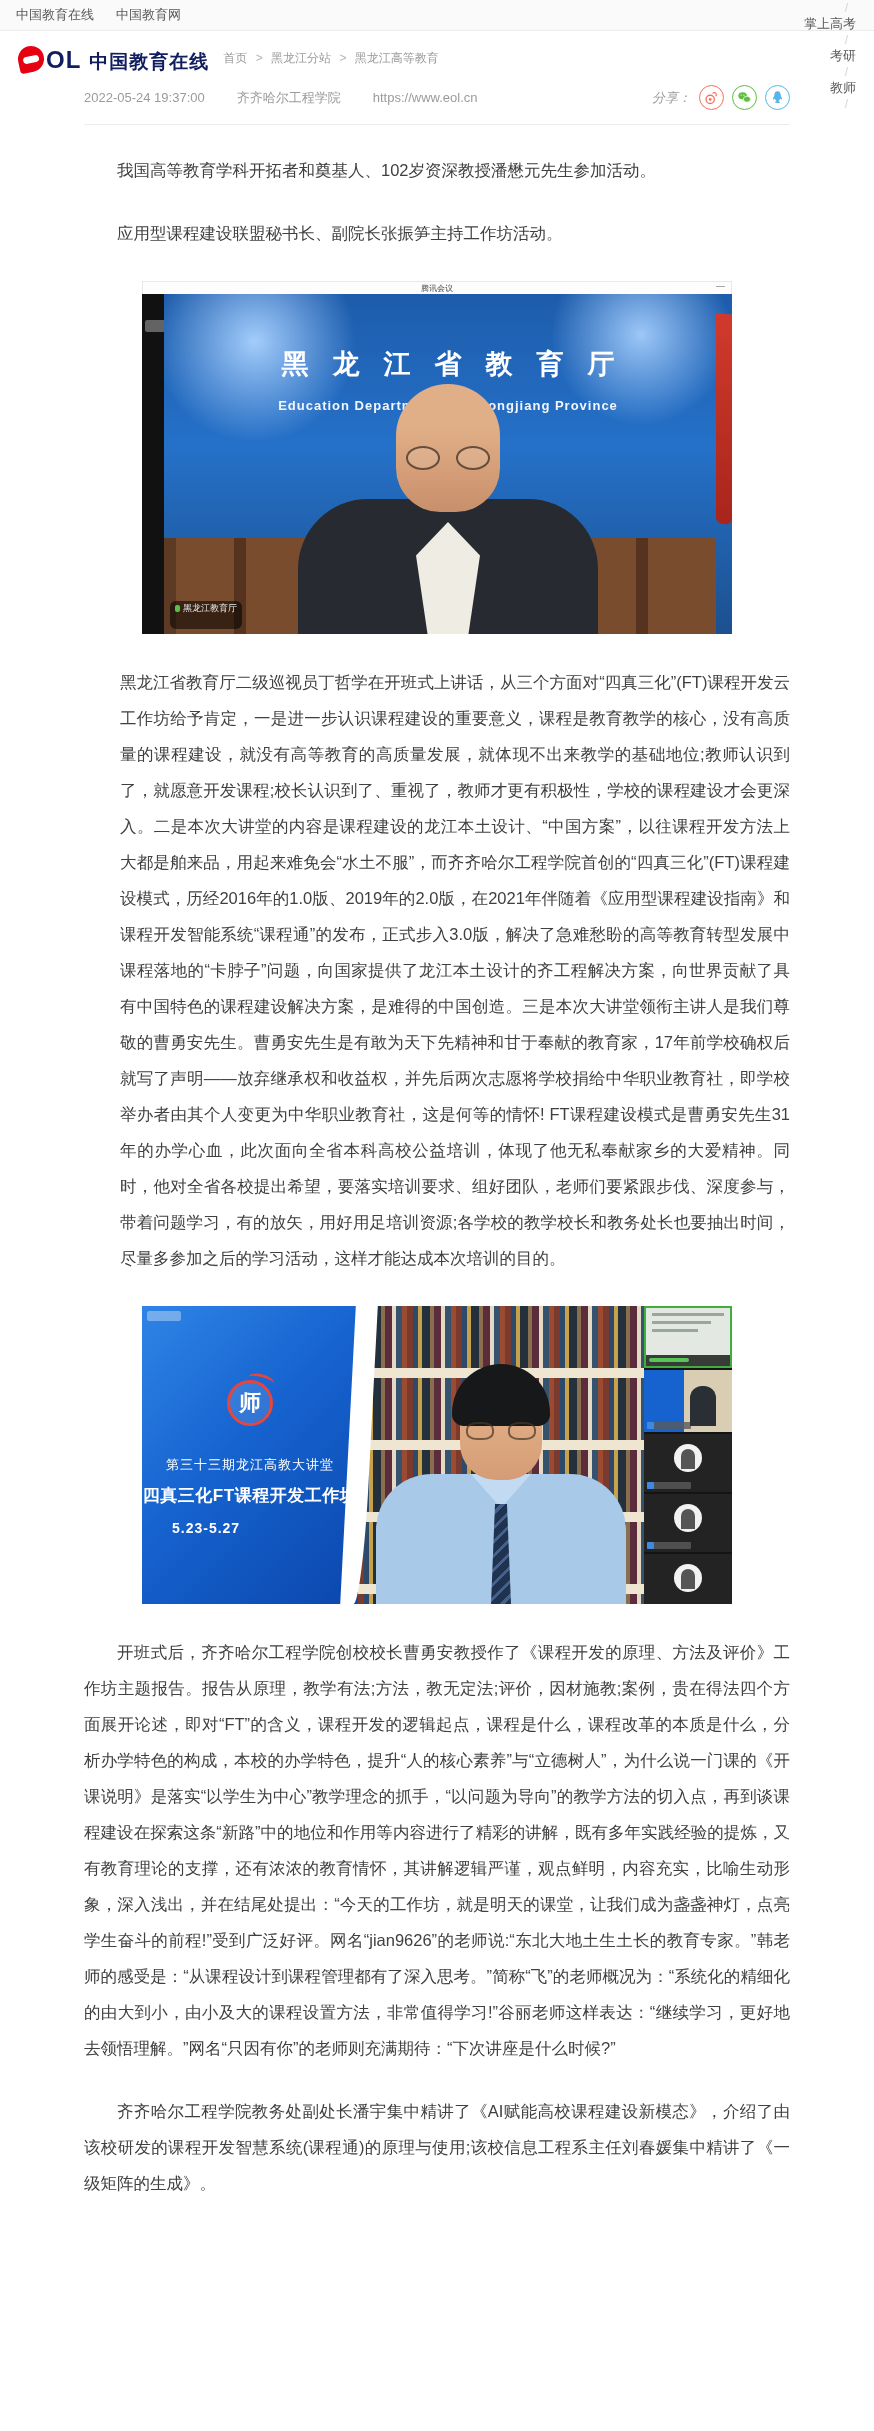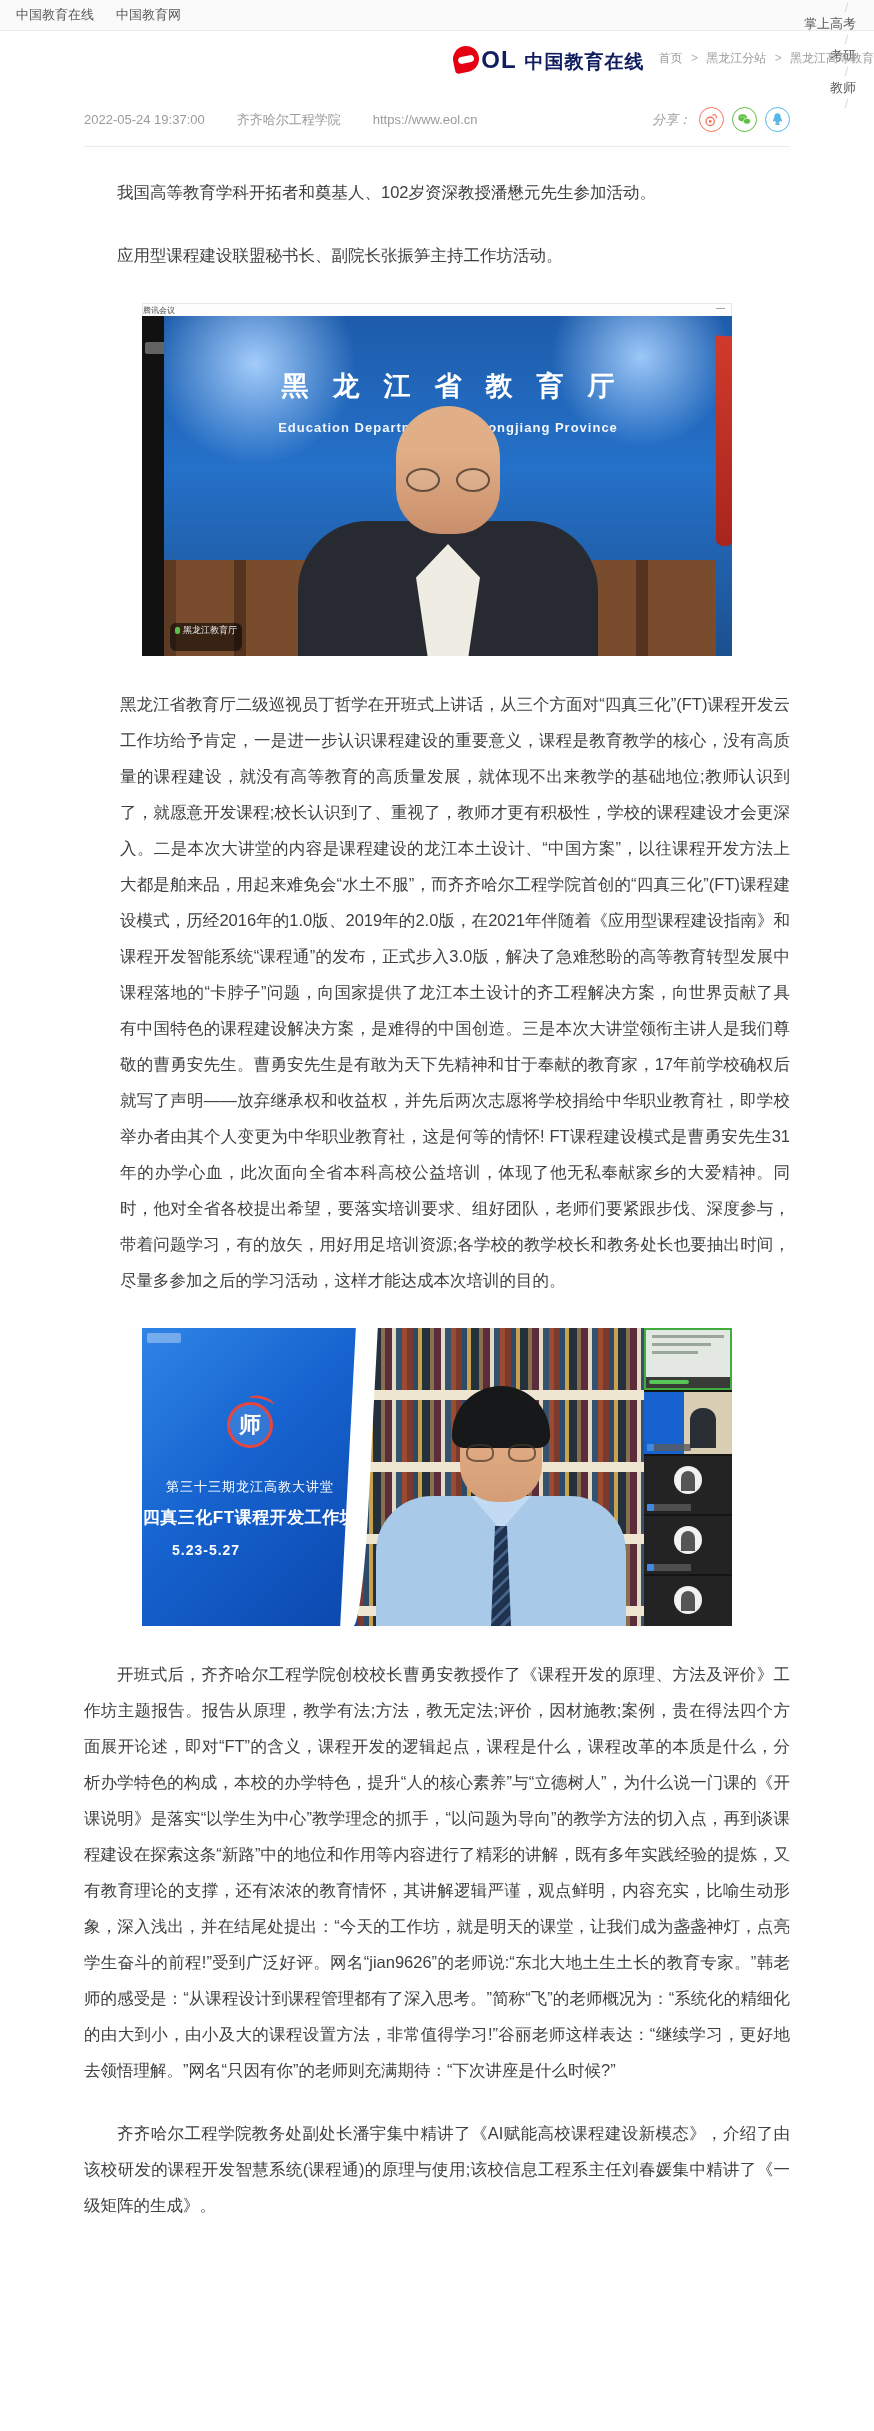--- a/index.html
+++ b/index.html
@@ -15,37 +15,37 @@
     height: 31px; background:#fafafa; border-bottom:1px solid #ebebeb;
     display:flex; justify-content:space-between; align-items:center;
     padding:0 16px; font-size:13px; color:#595959;
   }
   .topbar-left { display:flex; gap:22px; }
   .topbar-left a { color:#595959; text-decoration:none; }
   .topnav { display:flex; align-items:flex-end;flex-direction:column; }
   .topnav a { color:#595959; text-decoration:none; padding:0 2px; }
   .topnav .sep { color:#d4d4d4; margin:0 10px; font-size:12px; }
   
-  .header { height:54px; display:flex; align-items:center; padding-left:18px;justify-content:flex-end; }
+  .header { height:54px; display:flex; align-items:center; padding-left:18px; }
   .logo { display:flex; align-items:baseline; cursor:pointer; }
   .logo-e {
     width:26px; height:26px; background:#e60012; border-radius:50% 50% 50% 4px;
     display:inline-block; position:relative; transform:rotate(-12deg); margin-right:2px; top:4px;
   }
   .logo-e::after{ content:""; position:absolute; left:5px; top:10px; width:16px; height:7px; background:#fff; border-radius:4px; }
   .logo-ol { font-size:24px; font-weight:bold; color:#101d5e; letter-spacing:1px; }
   .brand { font-size:19px; font-weight:bold; color:#101d5e; margin-left:8px; letter-spacing:1px; }
   .crumb { margin-left:14px; font-size:12px; color:#9b9b9b; }
   .crumb a { color:#9b9b9b; text-decoration:none; }
   .crumb .gt { margin:0 5px; color:#b5b5b5; }
   
   .article { width:706px; margin:0 auto; }
   .title { margin-top:50px; font-size:29px; line-height:40px; font-weight:bold; color:#1f1f1f; letter-spacing:0.5px; }
   .meta-row {
-    margin-top:22px; display:flex; align-items:center;
+    display:flex; align-items:center;
     font-size:13px; color:#9b9b9b; padding-bottom:14px; border-bottom:1px solid #ebebeb;
   }
   .meta-row .m-item { margin-right:32px; }
   .meta-spacer { flex:1; }
   .share-wrap { display:flex; align-items:center; gap:8px;font-style:italic; }
   .share-btn {
     width:25px; height:25px; border-radius:50%; background:#fff;
     display:flex; align-items:center; justify-content:center; cursor:pointer;
   }
   .share-weibo { border:1.5px solid #f3715c; }
@@ -54,21 +54,21 @@
   
   .para {
     font-size:16.5px; line-height:36px; color:#404040;
     text-indent:2em; margin:27px 0; text-align:justify;
   }
   .para.noindent { text-indent:0;margin-left:36px; }
   
   .figure { width:590px; margin:30px auto; }
   .tm-titlebar {
     height:13px; background:#fdfdfd; border:1px solid #e8e8e8; border-bottom:none;
-    display:flex; align-items:center; position:relative;
+    display:flex; align-items:center; justify-content:center; position:relative;
     font-size:8px; color:#4a4a4a;
   }
   .tm-min { position:absolute; right:6px; top:-1px; font-size:9px; color:#777; }
   .tm-body { display:flex; height:340px; }
   .tm-sidebar { width:22px; background:#111; position:relative; }
   .side-chip { position:absolute; top:26px; left:3px; width:40px; height:12px; background:rgba(120,120,120,.8); border-radius:2px; }
   .tm-video {
     flex:1; position:relative; overflow:hidden;
     background:
       radial-gradient(circle at 16% 14%, rgba(170,210,255,.95) 0%, rgba(170,210,255,0) 18%),

